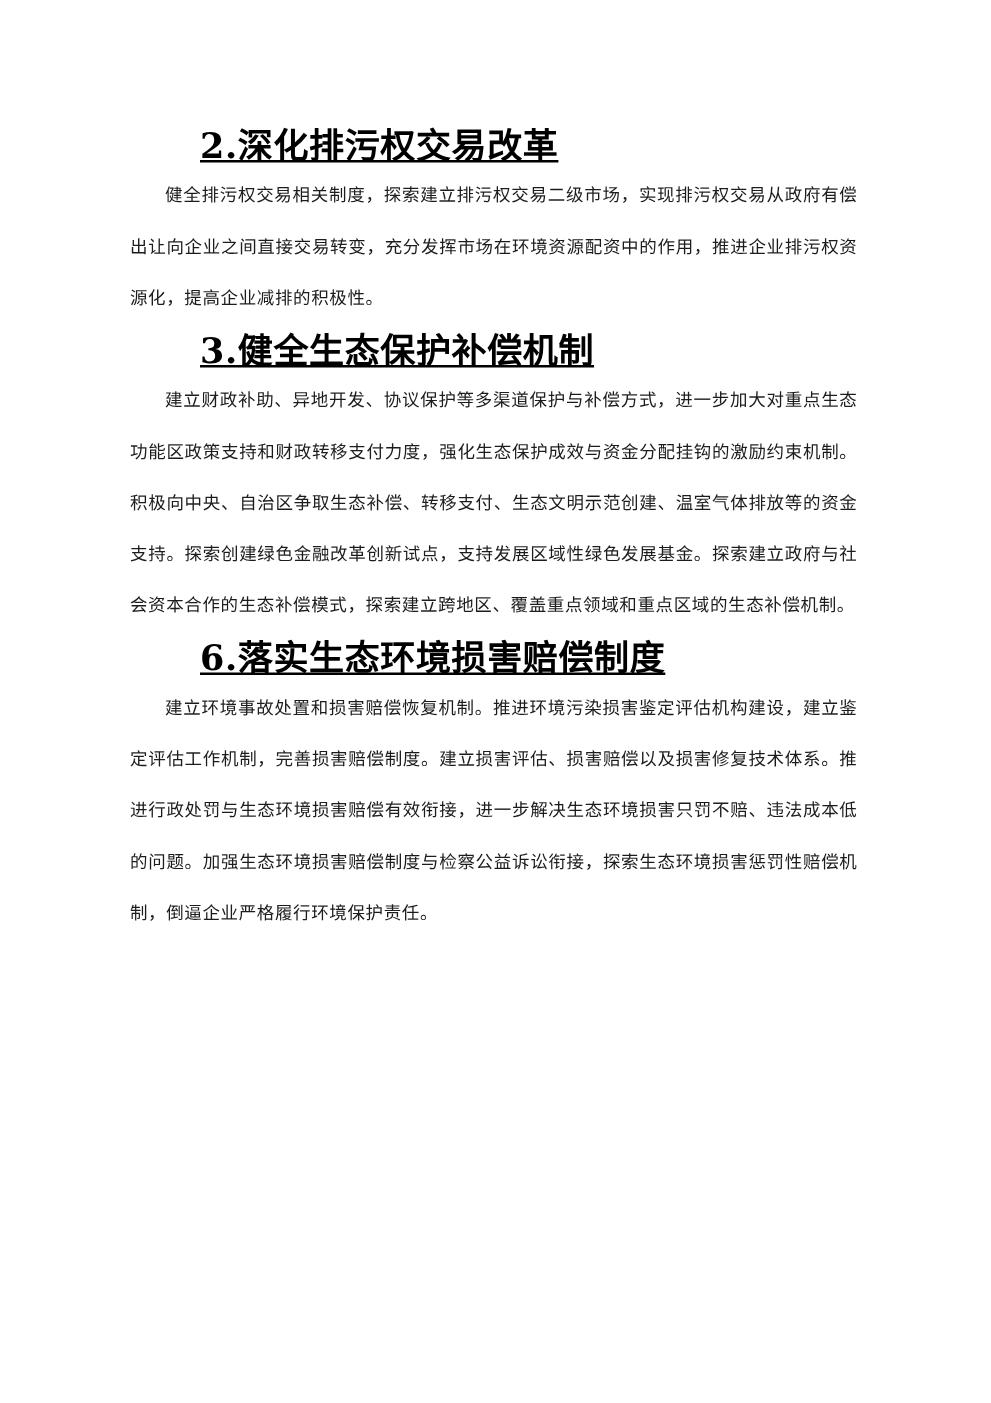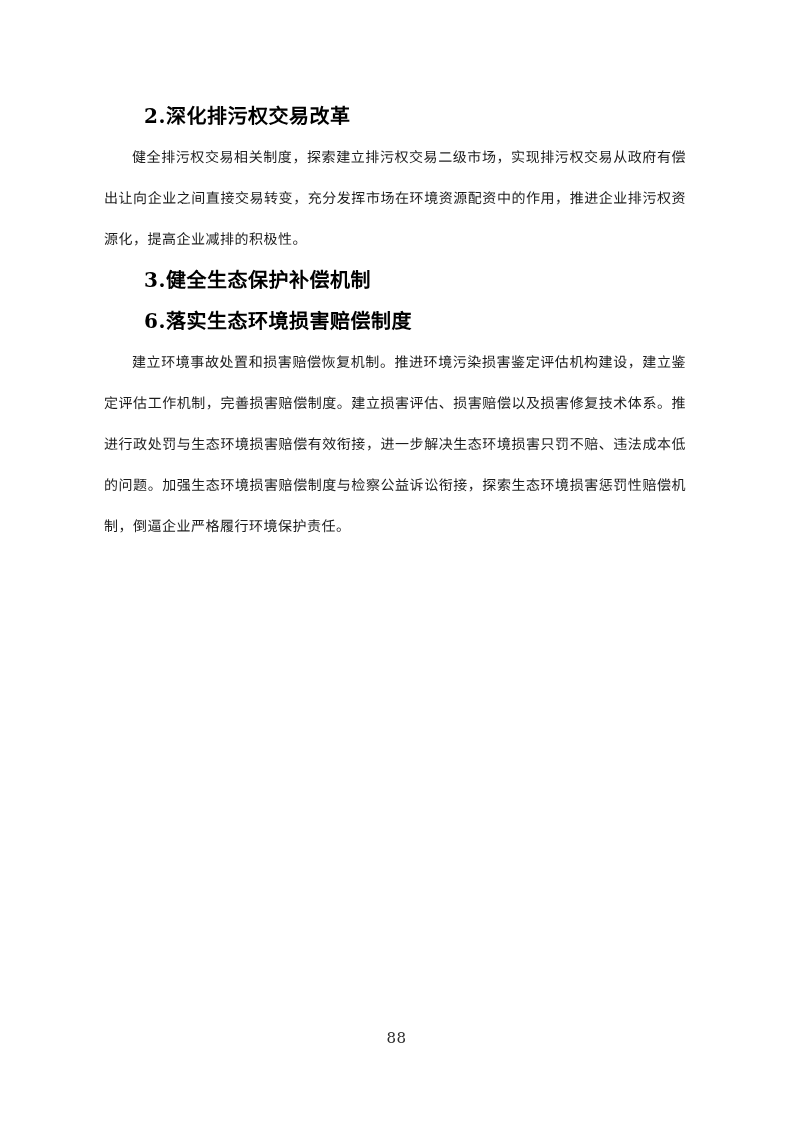--- a/index.html
+++ b/index.html
@@ -17,27 +17,28 @@
     width: 793px;
     height: 1122px;
     background: var(--page-bg, #ffffff);
     padding: 96px 107px 0 104px;
     font-family: "DejaVu Serif", "Liberation Serif", serif;
   }
 
   .doc-section { display: block; }
 
   .doc-heading {
-    font-size: 20px;
+    font-size: 28px;
     line-height: 41px;
     font-weight: 700;
     color: var(--heading-color, #000000);
     text-indent: 2em;
     letter-spacing: 0.5px;
     white-space: nowrap;
+    text-decoration: underline;
   }
 
   .doc-paragraph {
     font-size: 14px;
     line-height: 41px;
     color: var(--body-color, #1c1c1c);
     text-indent: 2em;
     letter-spacing: 0.5px;
     text-align: justify;
     text-justify: inter-character;
@@ -64,24 +65,22 @@
 
 <div class="page">
 
   <section class="doc-section">
     <h2 class="doc-heading">2.深化排污权交易改革</h2>
     <p class="doc-paragraph">健全排污权交易相关制度，探索建立排污权交易二级市场，实现排污权交易从政府有偿出让向企业之间直接交易转变，充分发挥市场在环境资源配资中的作用，推进企业排污权资源化，提高企业减排的积极性。</p>
   </section>
 
   <section class="doc-section">
     <h2 class="doc-heading">3.健全生态保护补偿机制</h2>
+    <p class="doc-paragraph">建立财政补助、异地开发、协议保护等多渠道保护与补偿方式，进一步加大对重点生态功能区政策支持和财政转移支付力度，强化生态保护成效与资金分配挂钩的激励约束机制。积极向中央、自治区争取生态补偿、转移支付、生态文明示范创建、温室气体排放等的资金支持。探索创建绿色金融改革创新试点，支持发展区域性绿色发展基金。探索建立政府与社会资本合作的生态补偿模式，探索建立跨地区、覆盖重点领域和重点区域的生态补偿机制。</p>
   </section>
 
   <section class="doc-section">
     <h2 class="doc-heading">6.落实生态环境损害赔偿制度</h2>
     <p class="doc-paragraph">建立环境事故处置和损害赔偿恢复机制。推进环境污染损害鉴定评估机构建设，建立鉴定评估工作机制，完善损害赔偿制度。建立损害评估、损害赔偿以及损害修复技术体系。推进行政处罚与生态环境损害赔偿有效衔接，进一步解决生态环境损害只罚不赔、违法成本低的问题。加强生态环境损害赔偿制度与检察公益诉讼衔接，探索生态环境损害惩罚性赔偿机制，倒逼企业严格履行环境保护责任。</p>
   </section>
 
-  <footer class="page-footer">
-    <span class="page-number">88</span>
-  </footer>
 
 </div>
 
 </body></html>

